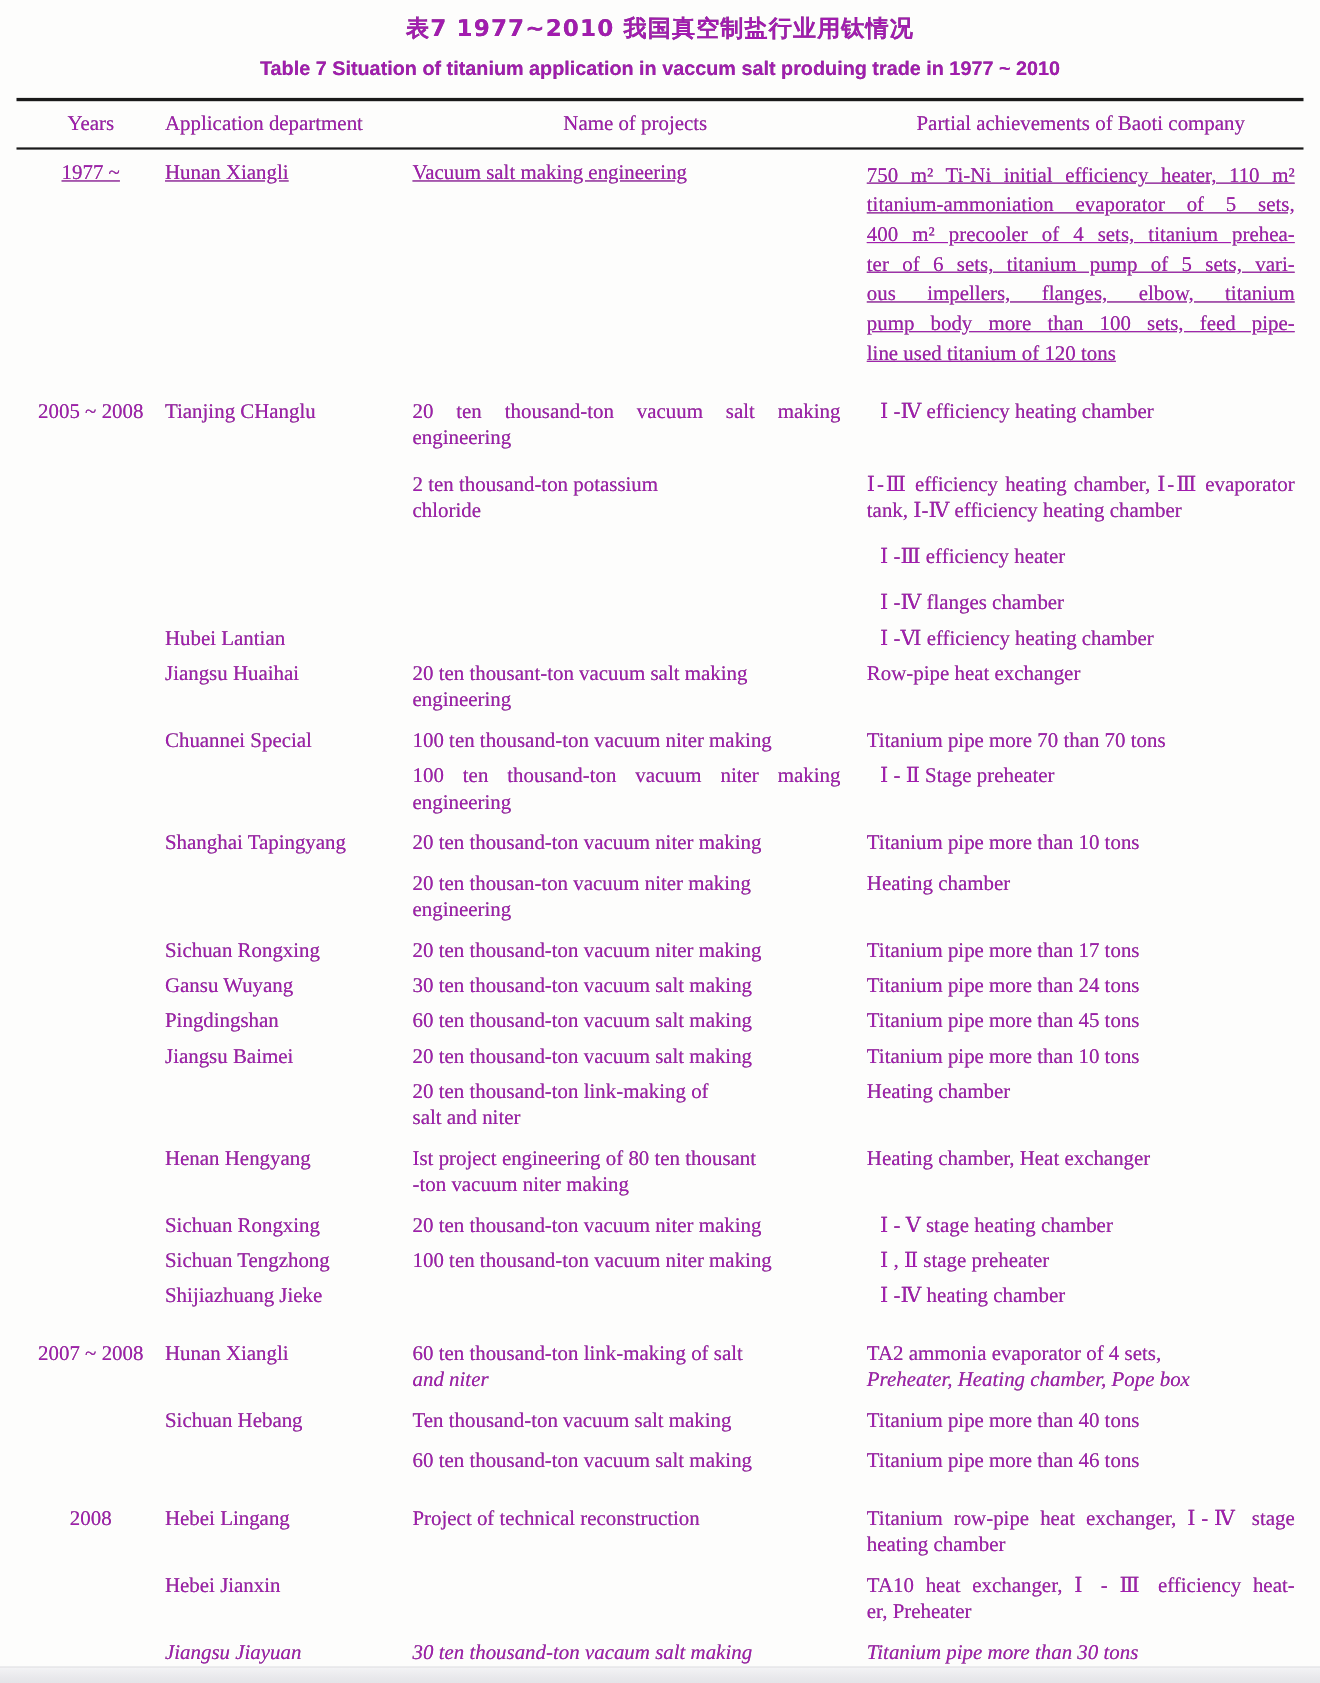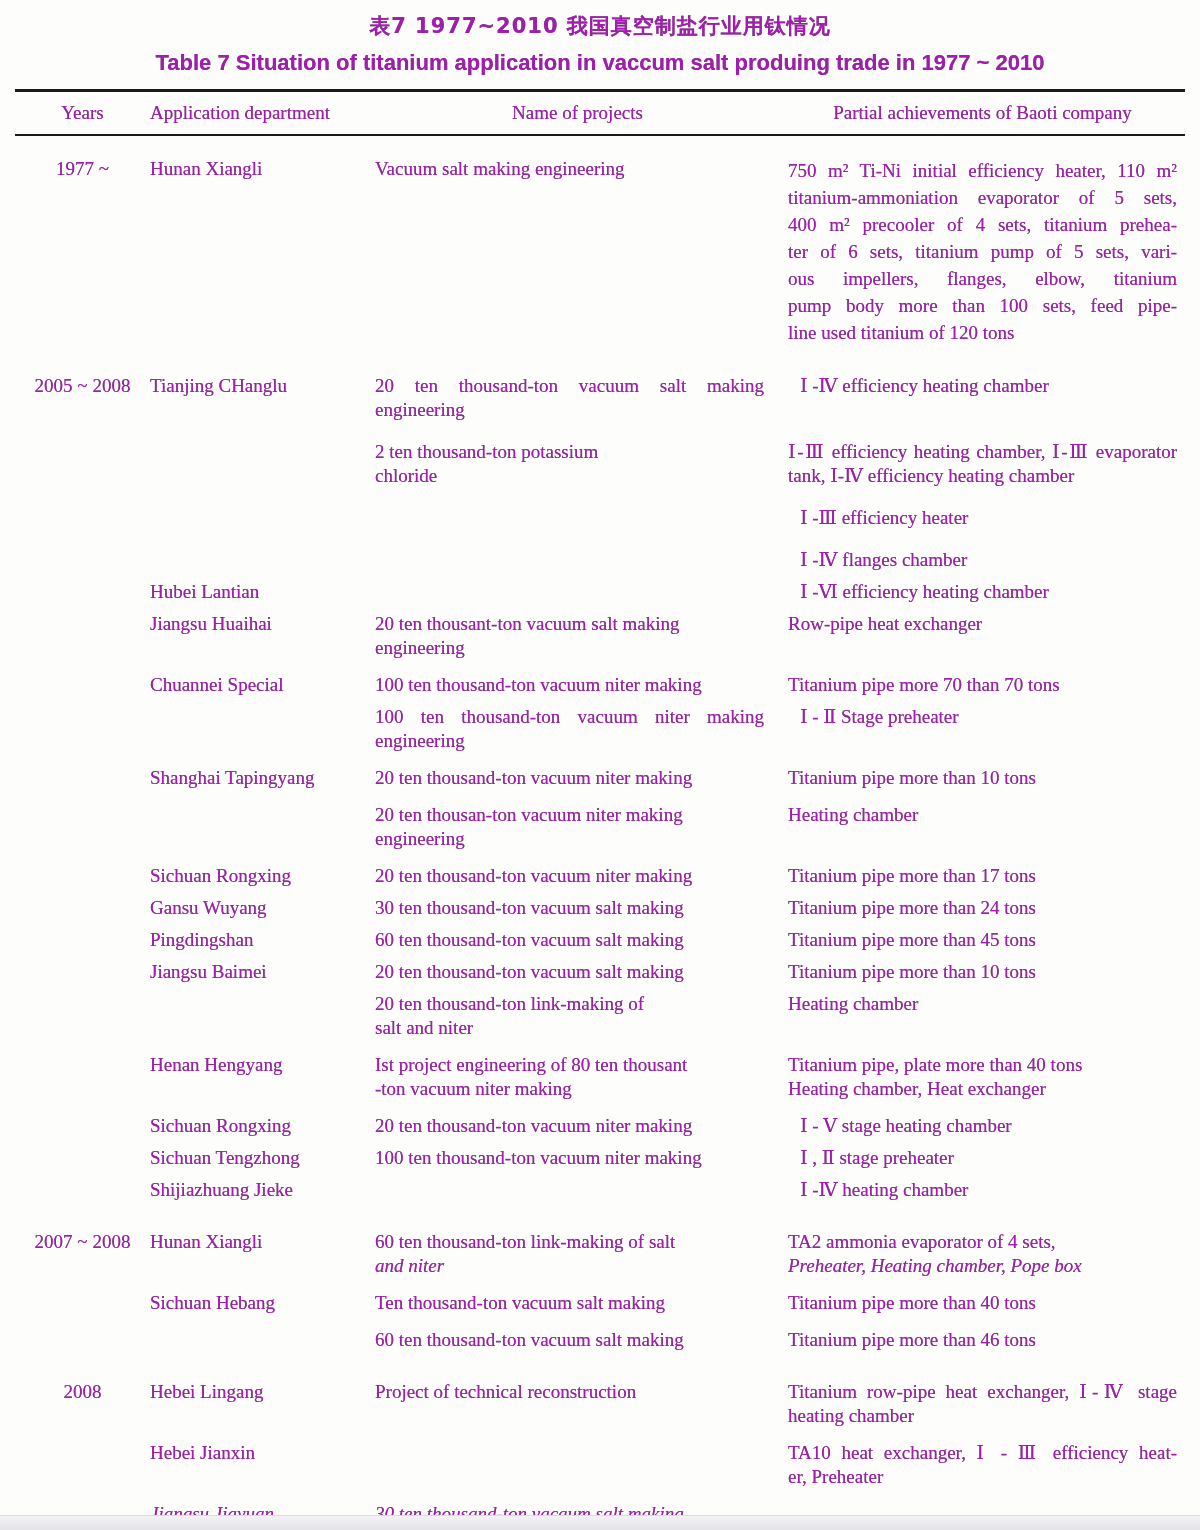--- a/index.html
+++ b/index.html
@@ -15,21 +15,21 @@
   .title-cn{
     margin-top:13px;
     text-align:center;
     font-family:"DejaVu Sans","Liberation Sans",sans-serif;
     font-weight:700;font-size:21px;line-height:27px;letter-spacing:1px;
   }
   .title-en{
     margin-top:9px;
     text-align:center;
     font-family:"Liberation Sans","DejaVu Sans",sans-serif;
-    font-weight:600;font-size:22px;line-height:27px;
+    font-weight:600;font-size:18px;line-height:27px;
   }
   .table{margin:13px 15px 0 15px;width:1170px;}
   .rule{height:0;border-top:3px solid #1a1a1a;}
   .rule.top{border-top-width:3px;}
   .rule.mid{border-top-width:2px;}
   .rule.bottom{border-top-width:3px;}
   .thead,.trow{
     display:grid;
     grid-template-columns:135px 225px 405px 1fr;
   }
@@ -39,21 +39,21 @@
   .cell.years{text-align:center;}
   .cell.dept{padding-right:10px;}
   .cell.proj{padding-right:16px;}
   .cell.achv{padding-left:8px;padding-right:8px;}
   .tbody{padding-bottom:8px;}
   .ln{min-height:24px;}
   .tall .ln{line-height:27px;min-height:27px;}
   .stretch{text-align:justify;text-align-last:justify;}
   .ind{padding-left:12px;}
   .it{font-style:italic;}
-  .gap-first{margin-top:21px;}
+  .gap-first{margin-top:10px;text-decoration:underline;}
   .gap-lg{margin-top:28px;}
   .gap-md{margin-top:13px;}
   .gap-sm{margin-top:8px;}
   .gap-xs{margin-top:18px;}
   .scan-edge{
     position:absolute;left:0;bottom:0;width:1200px;height:14px;
     background:linear-gradient(180deg,#f3f3f5 0%,#e9e9ec 60%,#e4e4e8 100%);
     border-top:1px solid #dcdcdf;
   }
 </style>
@@ -246,21 +246,20 @@
           </div>
         </div>
         <div class="trow gap-md">
           <div class="cell years"></div>
           <div class="cell dept">Henan Hengyang</div>
           <div class="cell proj">
             <div class="ln">Ist project engineering of 80 ten thousant</div>
             <div class="ln">-ton vacuum niter making</div>
           </div>
           <div class="cell achv">
-            <div class="ln">Titanium pipe, plate more than 40 tons</div>
             <div class="ln">Heating chamber, Heat exchanger</div>
           </div>
         </div>
         <div class="trow gap-md">
           <div class="cell years"></div>
           <div class="cell dept">Sichuan Rongxing</div>
           <div class="cell proj">
             <div class="ln">20 ten thousand-ton vacuum niter making</div>
           </div>
           <div class="cell achv">
@@ -336,20 +335,23 @@
             <div class="ln stretch">TA10 heat exchanger, Ⅰ - Ⅲ efficiency heat-</div>
             <div class="ln">er, Preheater</div>
           </div>
         </div>
         <div class="trow gap-md it">
           <div class="cell years"></div>
           <div class="cell dept">Jiangsu Jiayuan</div>
           <div class="cell proj">
             <div class="ln">30 ten thousand-ton vacaum salt making</div>
           </div>
+          <div class="cell achv">
+            <div class="ln">Titanium pipe more than 30 tons</div>
+          </div>
         </div>
         <div class="trow gap-sm">
           <div class="cell years"></div>
           <div class="cell dept"></div>
           <div class="cell proj">
             <div class="ln">30 ten thousand-ton vacaum niter making</div>
           </div>
           <div class="cell achv">
             <div class="ln">Heating chamber, preheating chamber</div>
           </div>

